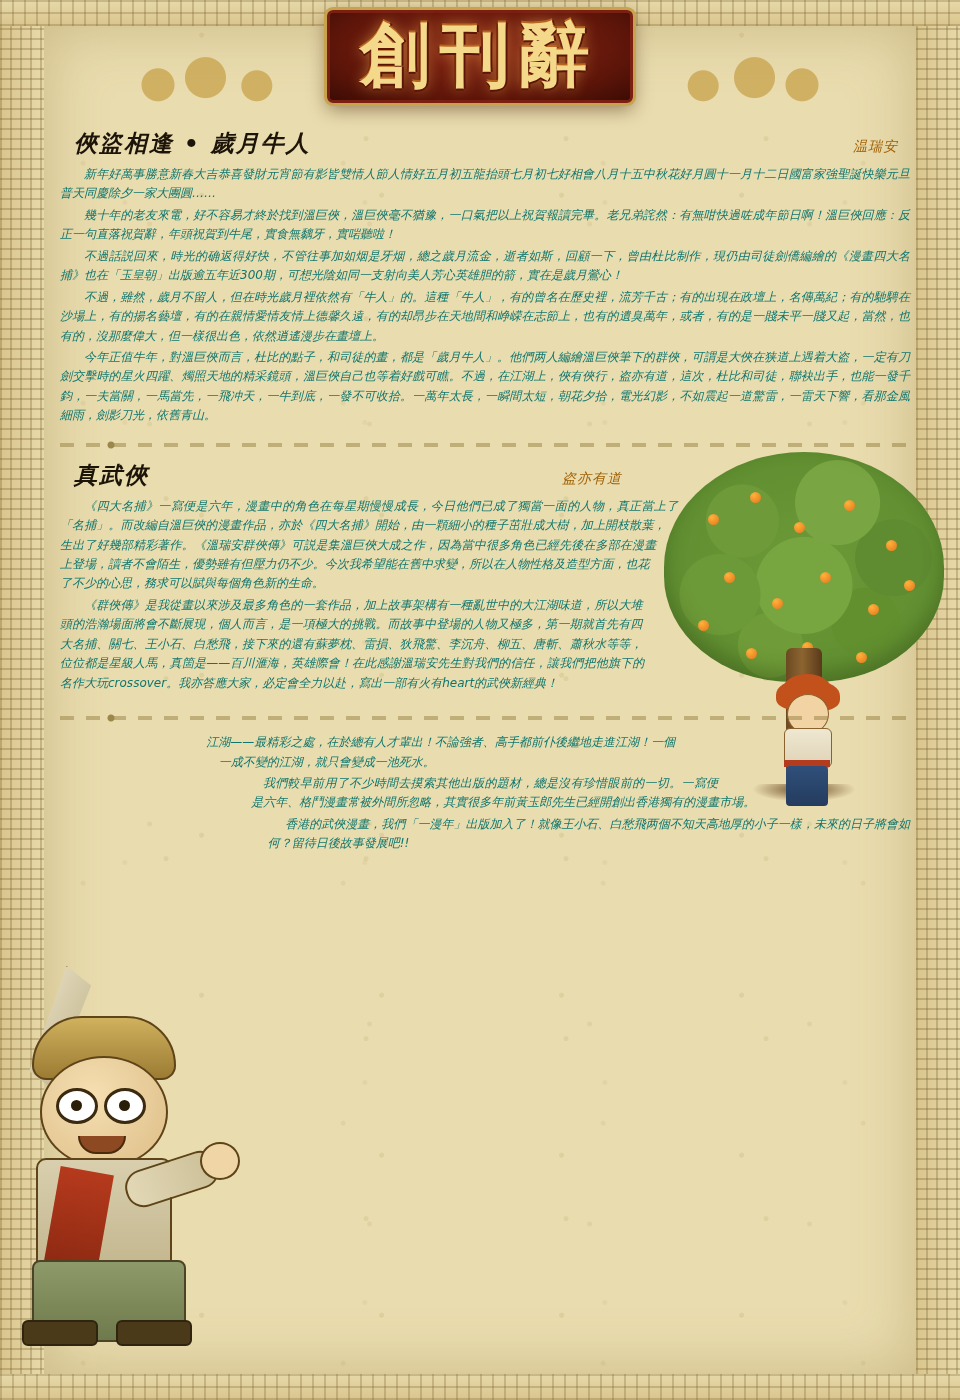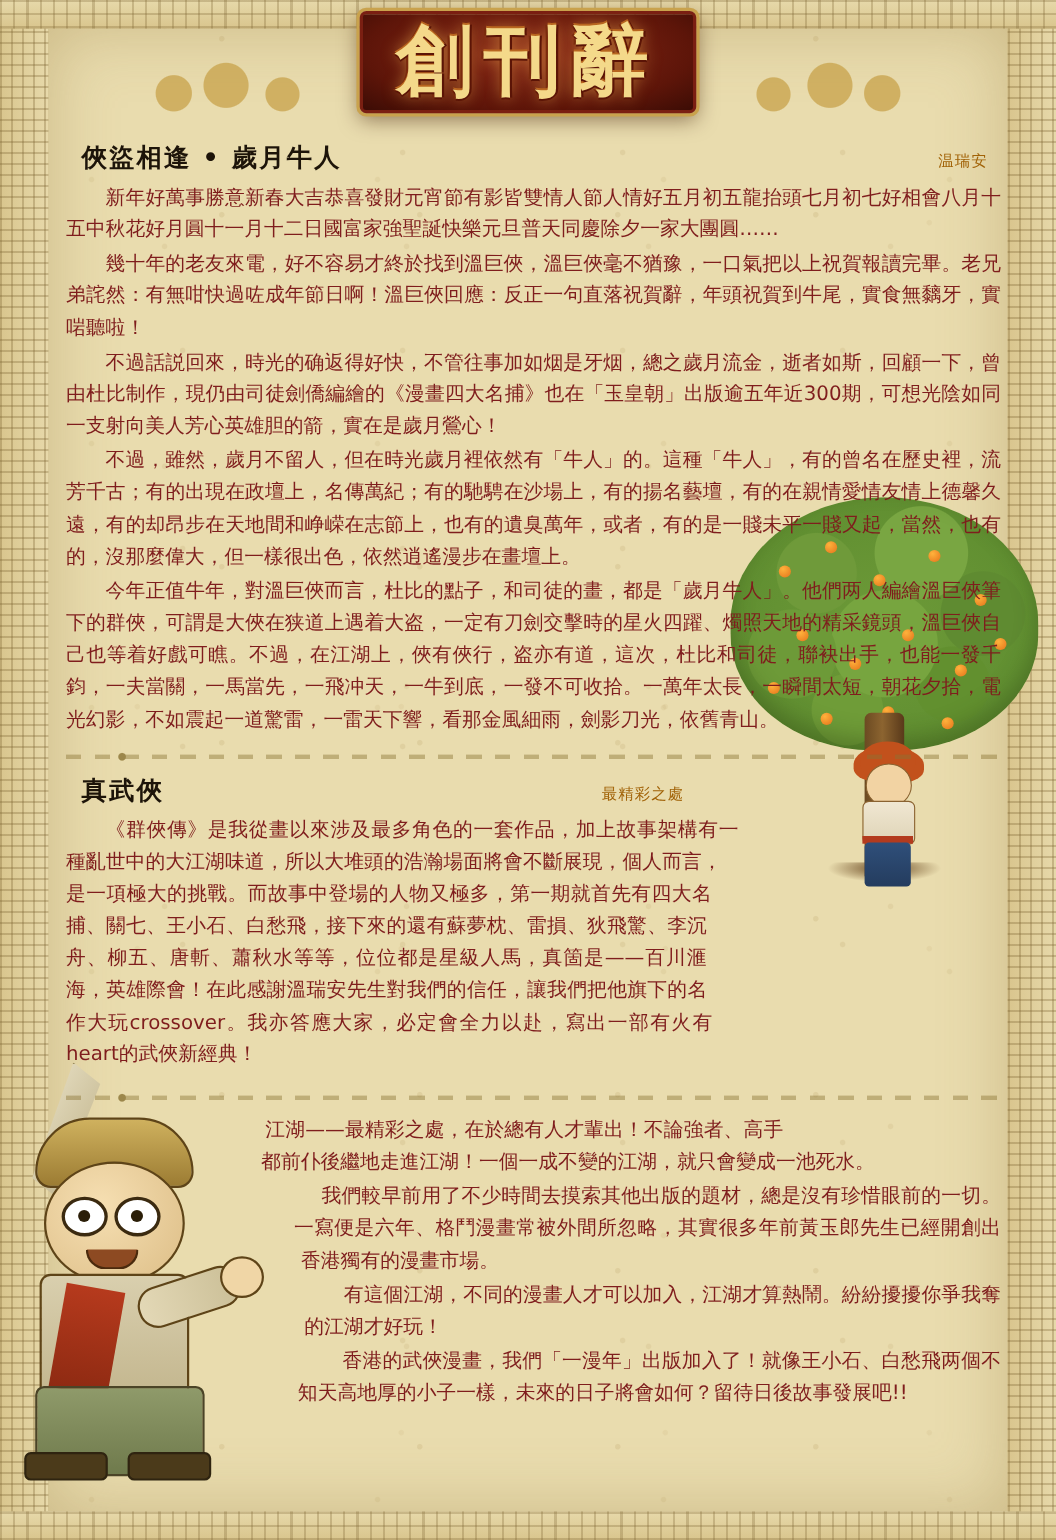--- a/index.html
+++ b/index.html
@@ -80,40 +80,41 @@
     text-shadow:
       0 2px 0 #5b1406, 0 -2px 0 #b8651f,
       2px 0 0 #5b1406, -2px 0 0 #7a2a0d,
       0 0 14px rgba(255,200,90,.55);
     padding:0 4px;
   }
   
   .content{
     position:absolute;left:60px;right:50px;top:128px;bottom:30px;
     color:#231a0c;
+    font-style:italic;
   }
   .article{position:relative;margin-bottom:4px;}
   .art-head{
     display:flex;align-items:baseline;justify-content:space-between;
     margin:0 0 6px 0;
   }
   .art-title{
     font-family:"DejaVu Serif","Liberation Serif",serif;
     font-size:23px;font-weight:bold;color:#1d1409;letter-spacing:2px;
     padding-left:14px;
   }
   .art-author{
     font-size:14px;color:#a16207;letter-spacing:1px;padding-right:12px;
   }
   p.para{
     margin:0 0 2px 0;
-    font-size:18px;line-height:1.62;
+    font-size:12px;line-height:1.62;
     text-align:justify;
     text-indent:2em;
-    color:#7f1d1d;
+    color:#0f766e;
     font-family:"DejaVu Sans","Liberation Sans",sans-serif;
   }
   .divider{
     height:18px;margin:10px 0 6px;
     background:
       radial-gradient(circle at 6% 50%, #8a7333 0 3px, transparent 4px),
       repeating-linear-gradient(90deg, rgba(138,115,51,.55) 0 14px, transparent 14px 26px);
     background-size:auto, 100% 4px;
     background-repeat:no-repeat, repeat-x;
     background-position:left center, left center;
@@ -305,28 +306,28 @@
     <p class="para">不過，雖然，歲月不留人，但在時光歲月裡依然有「牛人」的。這種「牛人」，有的曾名在歷史裡，流芳千古；有的出現在政壇上，名傳萬紀；有的馳騁在沙場上，有的揚名藝壇，有的在親情愛情友情上德馨久遠，有的却昂步在天地間和峥嵘在志節上，也有的遺臭萬年，或者，有的是一賤未平一賤又起，當然，也有的，沒那麼偉大，但一樣很出色，依然逍遙漫步在畫壇上。</p>
     <p class="para">今年正值牛年，對溫巨俠而言，杜比的點子，和司徒的畫，都是「歲月牛人」。他們两人編繪溫巨俠筆下的群俠，可謂是大俠在狭道上遇着大盗，一定有刀劍交擊時的星火四躍、燭照天地的精采鏡頭，溫巨俠自己也等着好戲可瞧。不過，在江湖上，俠有俠行，盗亦有道，這次，杜比和司徒，聯袂出手，也能一發千鈞，一夫當關，一馬當先，一飛冲天，一牛到底，一發不可收拾。一萬年太長，一瞬間太短，朝花夕拾，電光幻影，不如震起一道驚雷，一雷天下響，看那金風細雨，劍影刀光，依舊青山。</p>
   </div>
 
   <div class="divider"></div>
 
   <div class="article">
     <div class="float-tree"></div>
     <div class="art-head" style="max-width:590px;">
       <div class="art-title">真武俠</div>
-      <div class="art-author">最精彩之處</div>
+      <div class="art-author">盗亦有道</div>
     </div>
+    <p class="para">《四大名捕》一寫便是六年，漫畫中的角色在每星期慢慢成長，今日他們已成了獨當一面的人物，真正當上了「名捕」。而改編自溫巨俠的漫畫作品，亦於《四大名捕》開始，由一顆細小的種子茁壯成大樹，加上開枝散葉，生出了好幾部精彩著作。《溫瑞安群俠傳》可説是集溫巨俠大成之作，因為當中很多角色已經先後在多部在漫畫上登場，讀者不會陌生，優勢雖有但壓力仍不少。今次我希望能在舊中求變，所以在人物性格及造型方面，也花了不少的心思，務求可以賦與每個角色新的生命。</p>
     <p class="para">《群俠傳》是我從畫以來涉及最多角色的一套作品，加上故事架構有一種亂世中的大江湖味道，所以大堆頭的浩瀚場面將會不斷展現，個人而言，是一項極大的挑戰。而故事中登場的人物又極多，第一期就首先有四大名捕、關七、王小石、白愁飛，接下來的還有蘇夢枕、雷損、狄飛驚、李沉舟、柳五、唐斬、蕭秋水等等，位位都是星級人馬，真箇是——百川滙海，英雄際會！在此感謝溫瑞安先生對我們的信任，讓我們把他旗下的名作大玩crossover。我亦答應大家，必定會全力以赴，寫出一部有火有heart的武俠新經典！</p>
   </div>
 
   <div class="divider" style="margin-top:16px;"></div>
 
   <div class="article">
     <div class="float-warrior"></div>
     <p class="para">江湖——最精彩之處，在於總有人才輩出！不論強者、高手都前仆後繼地走進江湖！一個一成不變的江湖，就只會變成一池死水。</p>
     <p class="para">我們較早前用了不少時間去摸索其他出版的題材，總是沒有珍惜眼前的一切。一寫便是六年、格鬥漫畫常被外間所忽略，其實很多年前黃玉郎先生已經開創出香港獨有的漫畫市場。</p>
-    <p class="para">有這個江湖，不同的漫畫人才可以加入，江湖才算熱鬧。紛紛擾擾你爭我奪的江湖才好玩！</p>
     <p class="para">香港的武俠漫畫，我們「一漫年」出版加入了！就像王小石、白愁飛两個不知天高地厚的小子一樣，未來的日子將會如何？留待日後故事發展吧!!</p>
   </div>
 
 </div>
 
 </body></html>

